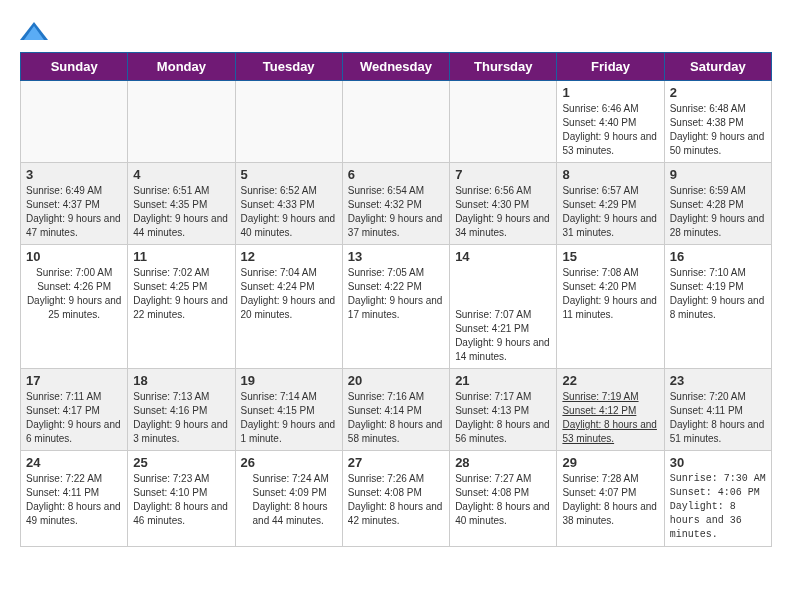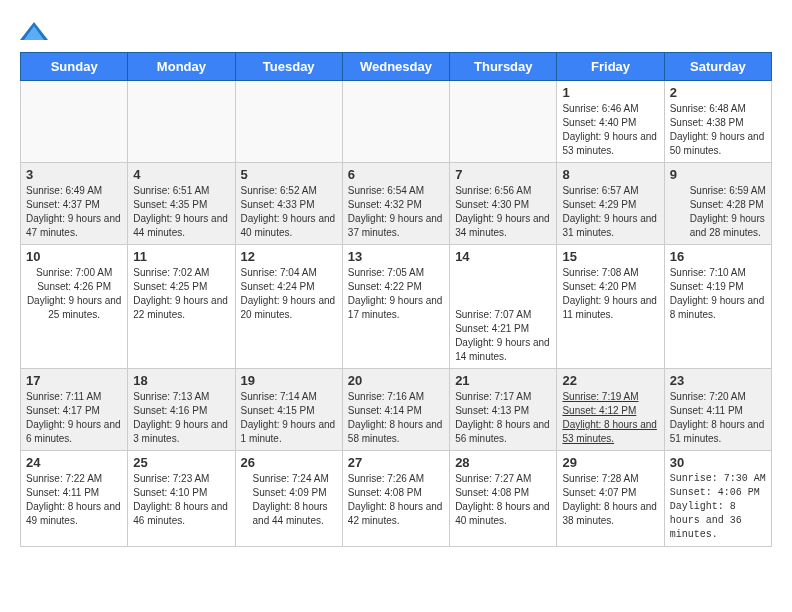--- a/index.html
+++ b/index.html
@@ -36,21 +36,21 @@
     .subtitle {
       font-size: 16px;
       color: #555;
     }
     table {
       width: 100%;
       border-collapse: collapse;
       table-layout: fixed;
     }
     .day-header {
-      background-color: #3b82f6;
+      background-color: #701a75;
       color: white;
       text-align: center;
       padding: 6px 4px;
       font-size: 13px;
       font-weight: bold;
       border: 1px solid #1a5fa0;
     }
     .calendar-cell {
       border: 1px solid #ccc;
       vertical-align: top;
@@ -161,21 +161,21 @@
 Daylight: 9 hours and 34 minutes.</div>
         </td>
         <td class="calendar-cell shaded">
           <span class="day-number">8</span>
           <div class="cell-text" style="white-space: pre-line;">Sunrise: 6:57 AM
 Sunset: 4:29 PM
 Daylight: 9 hours and 31 minutes.</div>
         </td>
         <td class="calendar-cell shaded">
           <span class="day-number">9</span>
-          <div class="cell-text" style="white-space: pre-line; margin-left: 20px;">Sunrise: 6:59 AM
+          <div class="cell-text" style="white-space: pre-line;">Sunrise: 6:59 AM
 Sunset: 4:28 PM
 Daylight: 9 hours and 28 minutes.</div>
         </td>
       </tr>
       <tr>
         <td class="calendar-cell">
           <span class="day-number">10</span>
           <div class="cell-text" style="white-space: pre-line; text-align: center;">Sunrise: 7:00 AM
 Sunset: 4:26 PM
 Daylight: 9 hours and 25 minutes.</div>

